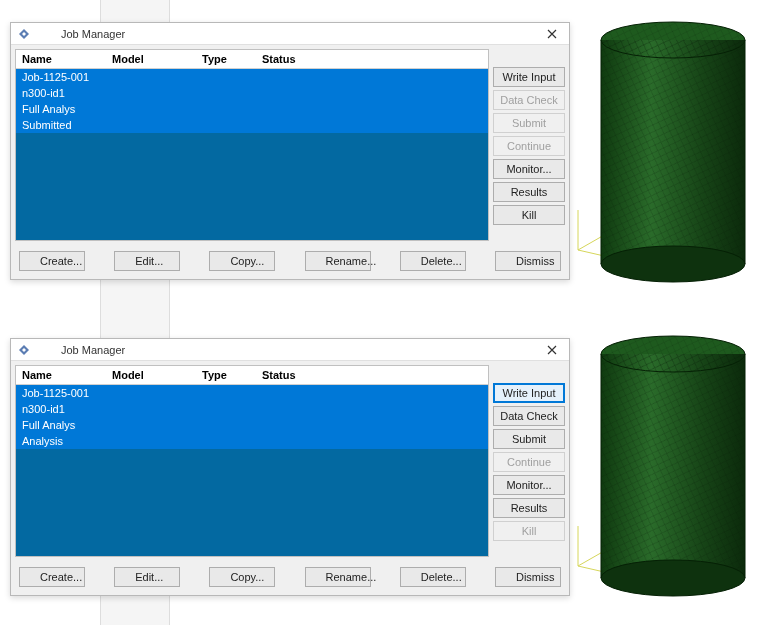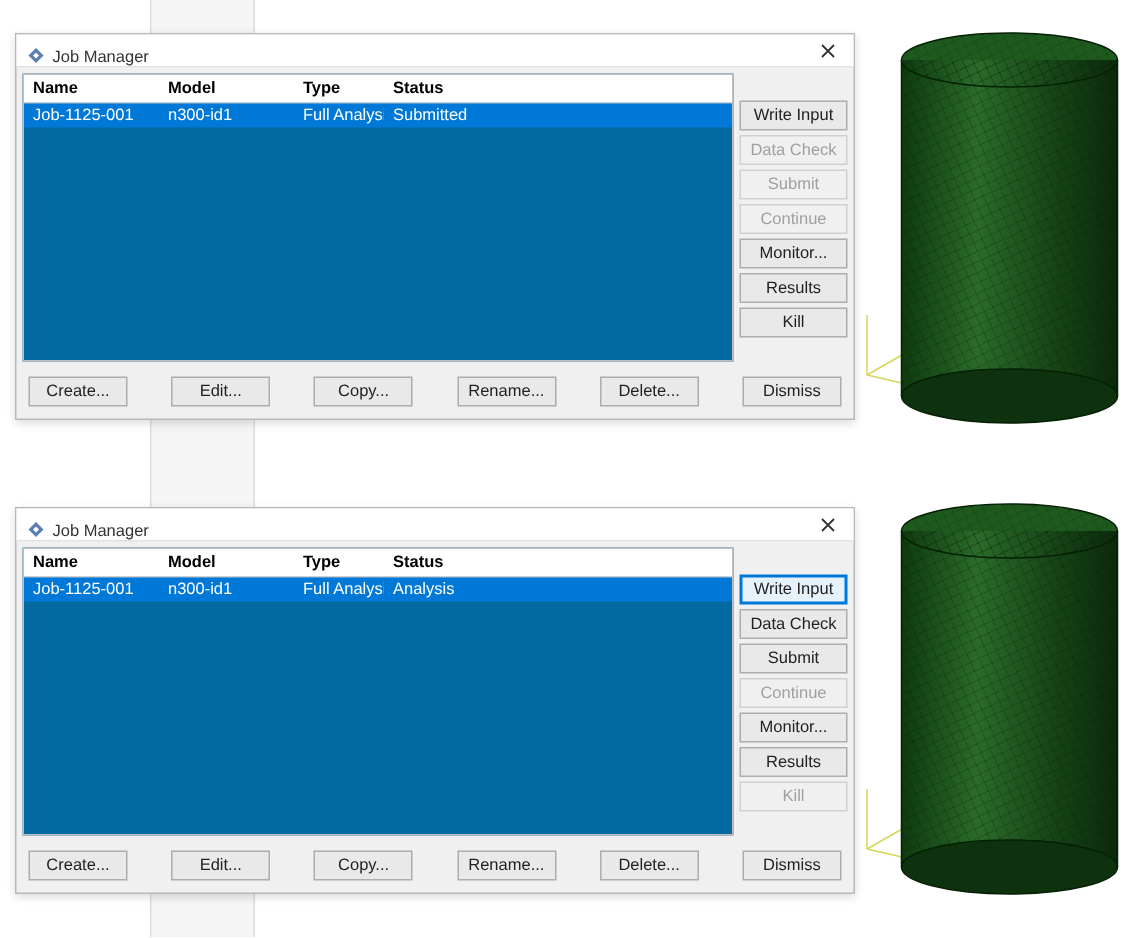--- a/index.html
+++ b/index.html
@@ -38,23 +38,24 @@
     box-shadow: 0 2px 6px rgba(0,0,0,0.15);
     z-index: 10;
     display: flex;
     flex-direction: column;
   }
   .titlebar {
     height: 22px;
     background: #fff;
     border-bottom: 1px solid #e0e0e0;
     display: flex;
-    align-items: flex-end;
+    align-items: center;
     padding: 0 6px;
     position: relative;
+    gap: 26px;
   }
   .titlebar .app-icon {
     width: 14px;
     height: 14px;
     margin-right: 4px;
     display: inline-flex;
     align-items: center;
     justify-content: center;
     color: #4a6ea8;
     font-size: 11px;
@@ -97,20 +98,21 @@
     border-bottom: 1px solid #d0d0d0;
     font-weight: bold;
     font-size: 11px;
   }
   .table-header > div {
     padding: 3px 6px;
   }
   .table-row {
     display: flex;
     font-size: 11px;
+    flex-direction: column;
   }
   .table-row > div {
     padding: 2px 6px;
     white-space: nowrap;
     overflow: hidden;
   }
   .table-row.selected {
     background: #0078d7;
     color: #fff;
   }
@@ -150,21 +152,21 @@
   }
 
   .bottom-buttons {
     display: flex;
     justify-content: space-between;
     padding: 6px 8px 8px 8px;
     gap: 8px;
   }
   .bottom-buttons .btn {
     width: 66px;
-    padding: 3px 6px;
+    padding: 3px 20px;
   }
 
   .mesh {
     position: absolute;
     z-index: 5;
   }
   .axis-widget {
     position: absolute;
     z-index: 4;
   }

